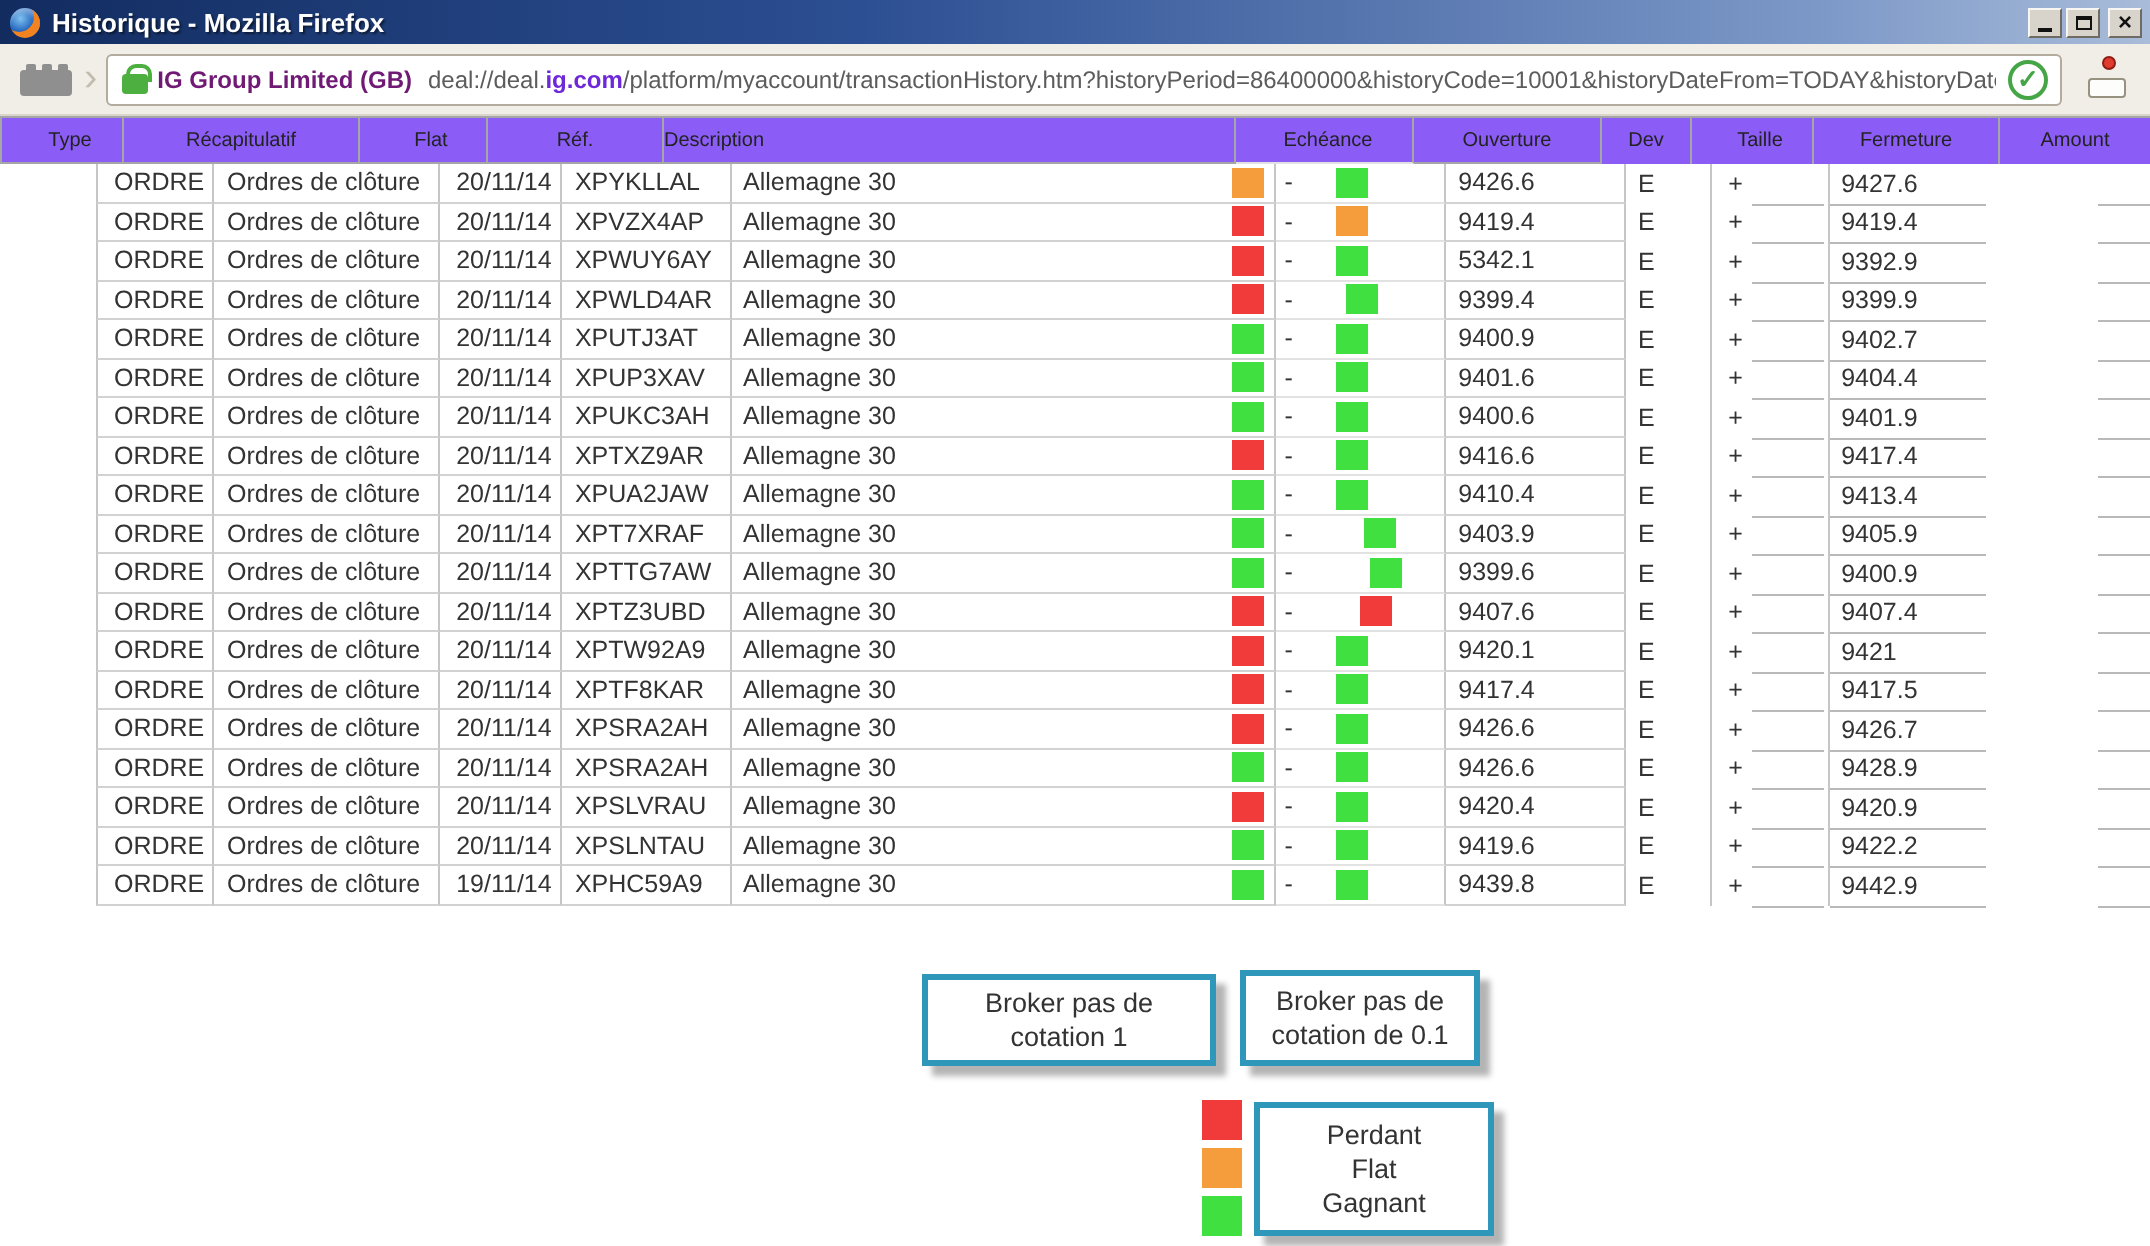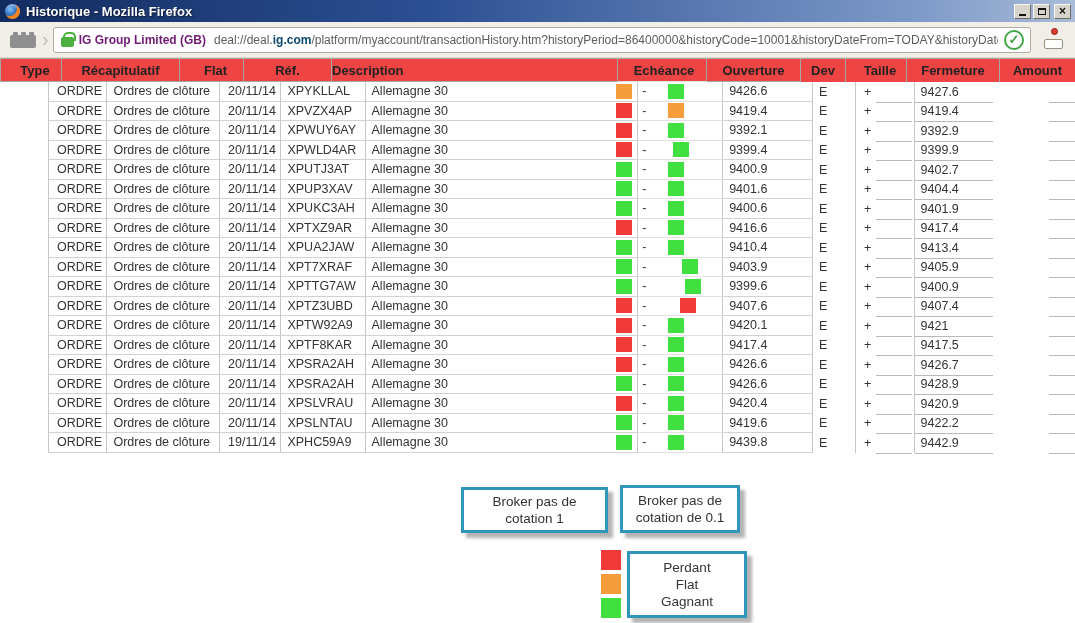--- a/index.html
+++ b/index.html
@@ -42,36 +42,36 @@
   }
   .brick-icon { position:relative; width:26px; height:13px; background:#8f8f8f; border-radius:2px; margin:3px 2px 0 2px; flex:0 0 auto; }
   .brick-icon::before { content:""; position:absolute; top:-3px; left:3px; width:5px; height:3px;
     background:#8f8f8f; box-shadow:8px 0 0 #8f8f8f, 16px 0 0 #8f8f8f; border-radius:1px 1px 0 0; }
   .crumb-chevron { color:#c3bcb0; font-size:20px; line-height:20px; margin:0 4px 2px 4px; flex:0 0 auto; }
   .lock-icon { position:relative; width:13px; height:10px; background:#4caf3f; border-radius:2px; margin:4px 5px 0 1px; flex:0 0 auto; }
   .lock-icon::before { content:""; position:absolute; top:-5px; left:2px; width:9px; height:7px;
     border:2px solid #4caf3f; border-bottom:none; border-radius:5px 5px 0 0; }
   .identity { color:#701a75; font-weight:bold; font-size:12px; white-space:nowrap; margin-right:8px; flex:0 0 auto; }
   .urltext { color:#5c5c5c; font-size:12px; white-space:nowrap; overflow:hidden; flex:1; }
-  .urltext b { color:#0c4a6e; }
+  .urltext b { color:#6d28d9; }
   .check-icon { width:20px; height:20px; border-radius:50%; border:2px solid #46a546; color:#46a546;
     font-size:13px; font-weight:bold; display:flex; align-items:center; justify-content:center;
     margin-left:6px; flex:0 0 auto; background:#fff; }
   .dl-icon { position:relative; width:22px; height:26px; margin-left:12px; margin-right:2px; flex:0 0 auto; }
   .dl-tray { position:absolute; bottom:4px; left:1px; width:19px; height:10px; background:#fdfdfb;
     border:1px solid #97917f; border-radius:2px; }
   .dl-dot { position:absolute; top:1px; left:8px; width:7px; height:7px; border-radius:50%;
     background:#e03b2f; border:1px solid #8f1d14; }
 
   
   .grid { width:1075px; font-size:12.5px; color:#333; }
   .thead { display:flex; height:24px; }
   .hcell {
-    border:1px solid #a6a6a6; border-left:none; font-weight:bold; font-size:13px; color:#222;
-    display:flex; align-items:center; justify-content:center; background:#ef4444;
+    border:1px solid #a6a6a6; border-left:none; font-weight:normal; font-size:10px; color:#222;
+    display:flex; align-items:center; justify-content:center; background:#8b5cf6;
   }
   .hcell.col0 { border-left:1px solid #a6a6a6; }
   .trow { display:flex; height:19.5px;padding-left:48px; }
   .cell {
     position:relative; display:flex; align-items:center;
     border-right:1px solid #c6c6c6; border-bottom:1px solid #d2d2d2;
     padding-left:6px; overflow:visible; white-space:nowrap;
   }
   .col0 { width:62px; border-left:1px solid #c6c6c6; padding-left:8px; }
   .col1 { width:118px; }
@@ -214,21 +214,21 @@
           <div class="cell col2">20/11/14</div>
           <div class="cell col3">XPWUY6AY</div>
           <div class="cell col4">
             <span>Allemagne 30</span>
             <span class="sq" style="background: rgb(241, 59, 59);"></span>
           </div>
           <div class="cell col5">
             <span class="dash">-</span>
             <span class="sq" style="background: rgb(65, 224, 65);"></span>
           </div>
-          <div class="cell col6">9392.1</div>
+          <div class="cell col6">5342.1</div>
           <div class="cell col7">E</div>
           <div class="cell col8">+</div>
           <div class="cell col9">9392.9</div>
           <div class="cell col10"></div>
         </div>
         <div class="trow">
           <div class="cell col0">ORDRE</div>
           <div class="cell col1">Ordres de clôture</div>
           <div class="cell col2">20/11/14</div>
           <div class="cell col3">XPWLD4AR</div>

